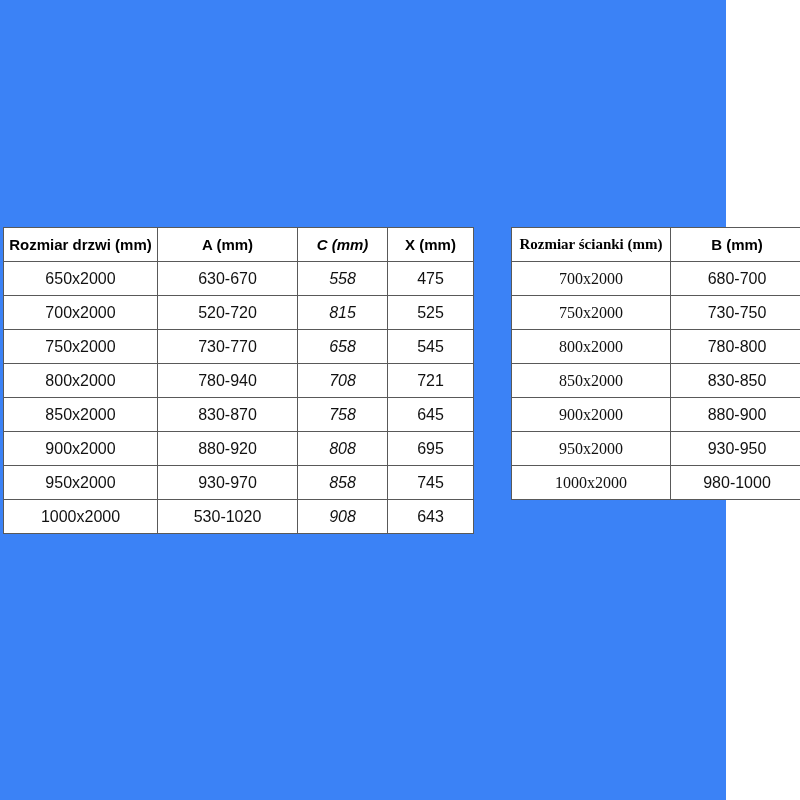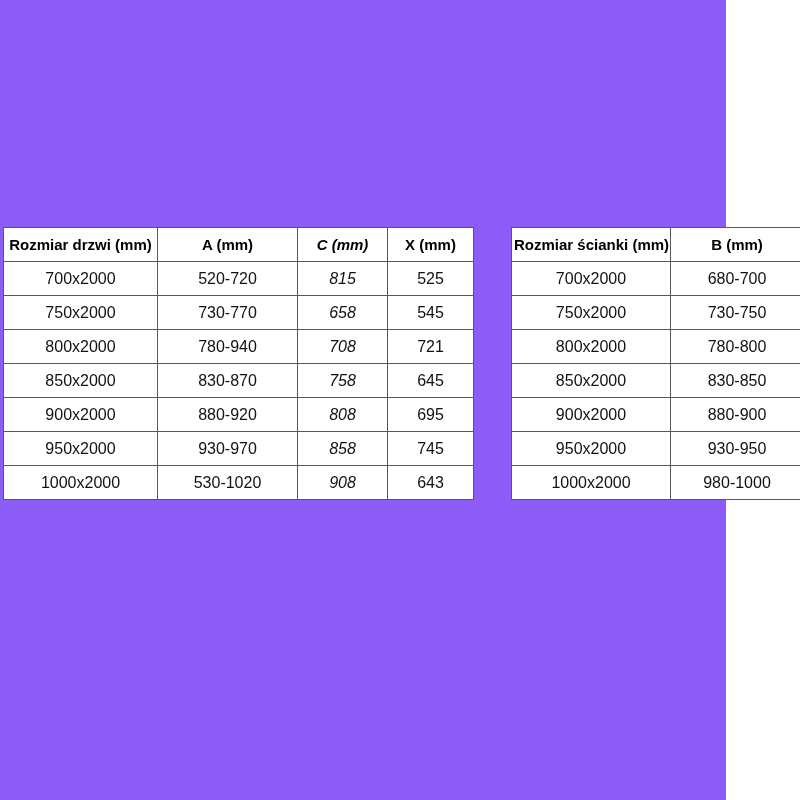--- a/index.html
+++ b/index.html
@@ -4,21 +4,21 @@
 <style>
   html, body {
     margin: 0;
     padding: 0;
     background: #ffffff;
   }
   .page {
     position: relative;
     width: 726px;
     height: 800px;
-    background: #8b5cf6;
+    background: #3b82f6;
     font-family: "Liberation Sans", sans-serif;
     color: #111111;
   }
   table.spec-table {
     position: absolute;
     border-collapse: collapse;
     table-layout: fixed;
     background: #ffffff;
   }
   table.spec-table th,
@@ -50,37 +50,43 @@
   .doors th:nth-child(1), .doors td:nth-child(1) { width: 149px; }
   .doors th:nth-child(2), .doors td:nth-child(2) { width: 135px; }
   .doors th:nth-child(3), .doors td:nth-child(3) { width: 85px; font-style: italic; }
   .doors th:nth-child(4), .doors td:nth-child(4) { width: 81px; }
   
   table.walls {
     left: 511px;
     top: 227px;
     width: 282px;
   }
-  .walls th:nth-child(1), .walls td:nth-child(1) { width: 154px; }
+  .walls th:nth-child(1), .walls td:nth-child(1) { width: 154px; font-family: Liberation Serif, serif; }
   .walls th:nth-child(2), .walls td:nth-child(2) { width: 128px; }
 </style>
 </head>
 <body>
 
 <div class="page">
   <table class="spec-table doors">
       <thead>
         <tr>
           <th>Rozmiar drzwi (mm)</th>
           <th>A (mm)</th>
           <th>C (mm)</th>
           <th>X (mm)</th>
         </tr>
       </thead>
       <tbody>
+        <tr>
+          <td>650x2000</td>
+          <td>630-670</td>
+          <td>558</td>
+          <td>475</td>
+        </tr>
         <tr>
           <td>700x2000</td>
           <td>520-720</td>
           <td>815</td>
           <td>525</td>
         </tr>
         <tr>
           <td>750x2000</td>
           <td>730-770</td>
           <td>658</td>

